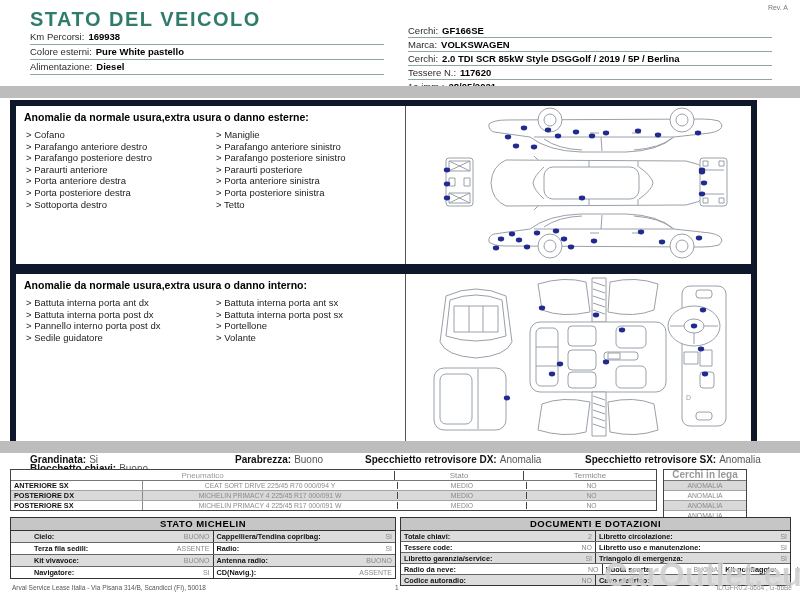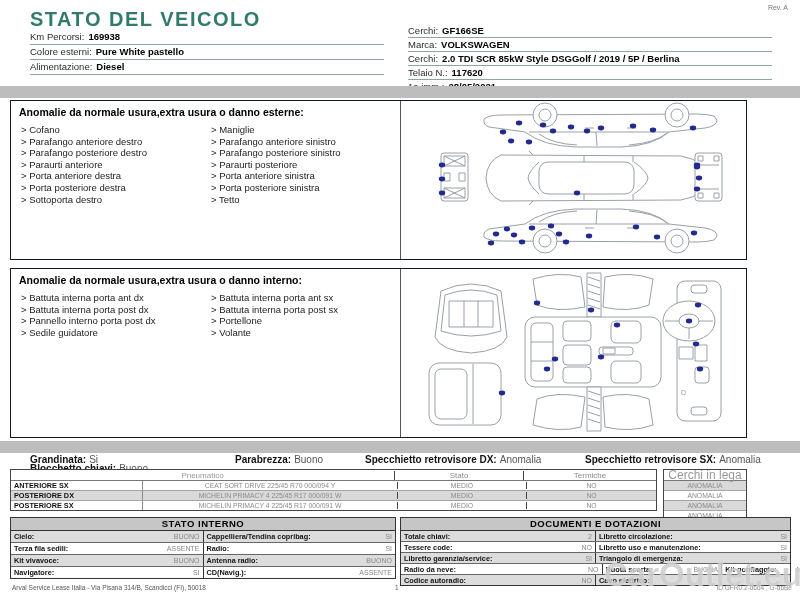--- a/index.html
+++ b/index.html
@@ -17,21 +17,21 @@
   #header-right-fields{left:408px;top:24px;width:364px;}
   .hrow{display:flex;align-items:baseline;border-bottom:1px solid #8fa69c;padding:1px 2px 1px 0;height:11px;overflow:hidden;}
   #header-left-fields .hrow{height:12px;}
   .hrow .lbl{font-size:9.5px;color:#2b2b2b;white-space:pre;}
   .hrow .val{font-size:9.5px;font-weight:bold;color:#000;margin-left:4px;white-space:pre;}
   
   .band{left:0;width:800px;height:12px;background:#bdbdbd;}
   .band1{top:86px;}
   .band2{top:441px;}
   
-  .abox{left:10px;width:735px;border:1px solid #0f172a;background:#fff;}
+  .abox{left:10px;width:735px;border:6px solid #0f172a;background:#fff;}
   #ext-box{top:100px;height:158px;}
   #int-box{top:268px;height:168px;}
   .abox-title{position:absolute;left:8px;top:5px;font-size:10.5px;font-weight:bold;color:#000;white-space:nowrap;}
   .anomaly-col{position:absolute;top:23px;}
   .col-a{left:10px;}
   .col-b{left:200px;}
   .anomaly-item{font-size:9.5px;line-height:11.6px;color:#1c1c1c;white-space:nowrap;}
   .diagram-pane{position:absolute;left:389px;top:0;bottom:0;right:0;border-left:1px solid #555;}
   .diagram-pane svg{display:block;}
   
@@ -46,31 +46,31 @@
   .tyre-row.head+.tyre-row{border-top:none;}
   .tyre-row.alt{background:#d9d9d9;}
   .tc{overflow:hidden;white-space:nowrap;font-size:6.8px;}
   .tc.span2{width:383px;text-align:center;border-right:1px solid #444;font-size:8px;}
   .tc.h{font-size:8px;text-align:center;}
   .tc.pos{width:128px;font-weight:bold;color:#111;padding-left:3px;font-size:7.3px;border-right:1px solid #8a8a8a;}
   .tc.desc{width:254px;text-align:center;color:#8a8a8a;border-right:1px solid #444;}
   .tc.stato{width:128px;text-align:center;color:#8a8a8a;border-right:1px solid #444;}
   .tc.term{flex:1;text-align:center;color:#8a8a8a;}
   .cerchi-table{left:663px;top:469px;width:82px;border:1px solid #444;background:#fff;text-align:center;}
-  .cerchi-head{height:10px;line-height:10px;color:#9a9a9a;font-size:12px;border-bottom:1px solid #777;}
+  .cerchi-head{height:10px;line-height:10px;color:#9a9a9a;font-size:10px;border-bottom:1px solid #777;font-weight:bold;}
   .cerchi-cell{height:9px;line-height:9px;color:#8a8a8a;font-size:6.8px;}
   .cerchi-cell+.cerchi-cell{border-top:1px solid #a5a5a5;}
   .cerchi-cell.alt{background:#d9d9d9;}
   
   .kv-table{top:517px;border:1px solid #333;background:#fff;}
   #stato-interno{left:10px;width:384px;}
   #documenti{left:400px;width:389px;}
   .kv-title{height:12px;line-height:12px;text-align:center;font-weight:bold;font-size:9.5px;color:#000;background:#c6c6c6;border-bottom:1px solid #333;letter-spacing:.5px;}
   .kv-row{display:flex;}
-  #stato-interno .kv-row{height:11px;}
+  #stato-interno .kv-row{height:11px;padding-left:20px;}
   #documenti .kv-row{height:10px;}
   .kv-row+.kv-row{border-top:1px solid #666;}
   .kv-row.alt{background:#dcdcdc;}
   .kv-cell{flex:1;display:flex;justify-content:space-between;align-items:center;padding:0 3px;border-left:1px solid #333;overflow:hidden;min-width:0;}
   .kv-cell:first-child{border-left:none;}
   .kv-label{font-size:7.3px;font-weight:bold;color:#111;white-space:nowrap;}
   .kv-value{font-size:7px;color:#8a8a8a;white-space:nowrap;margin-left:4px;}
   
   .footer-company{left:12px;top:584px;font-size:6.5px;color:#555;}
   .footer-page{left:395px;top:584px;font-size:6.5px;color:#555;}
@@ -105,21 +105,21 @@
     </div>
     <div class="hrow">
       <span class="lbl">Marca:</span>
       <span class="val">VOLKSWAGEN</span>
     </div>
     <div class="hrow">
       <span class="lbl">Cerchi:</span>
       <span class="val">2.0 TDI SCR 85kW Style DSGGolf / 2019 / 5P / Berlina</span>
     </div>
     <div class="hrow">
-      <span class="lbl">Telaio N.:</span>
+      <span class="lbl">Tessere N.:</span>
       <span class="val">117620</span>
     </div>
     <div class="hrow">
       <span class="lbl">1a imm.:</span>
       <span class="val">28/05/2021</span>
     </div>
   </div>
 
 <div class="abs band band1"></div>
 
@@ -335,21 +335,21 @@
   </div>
 <div class="abs cerchi-table" id="cerchi-table">
   <div class="cerchi-head">Cerchi in lega</div>
 <div class="cerchi-cell alt">ANOMALIA</div>
     <div class="cerchi-cell">ANOMALIA</div>
     <div class="cerchi-cell alt">ANOMALIA</div>
     <div class="cerchi-cell">ANOMALIA</div>
   </div>
 
 <div class="abs kv-table" id="stato-interno">
-  <div class="kv-title">STATO INTERNO</div>
+  <div class="kv-title">STATO MICHELIN</div>
 <div class="kv-row alt">
       <div class="kv-cell">
         <span class="kv-label">Cielo:</span>
         <span class="kv-value">BUONO</span>
       </div>
       <div class="kv-cell">
         <span class="kv-label">Cappelliera/Tendina copribag:</span>
         <span class="kv-value">SI</span>
       </div>
     </div>

